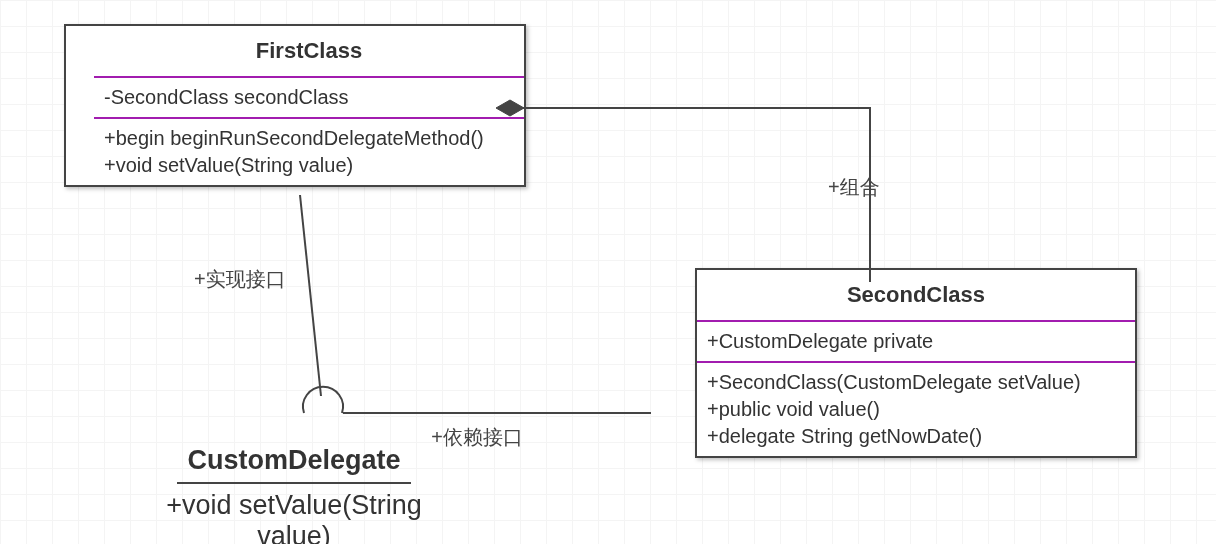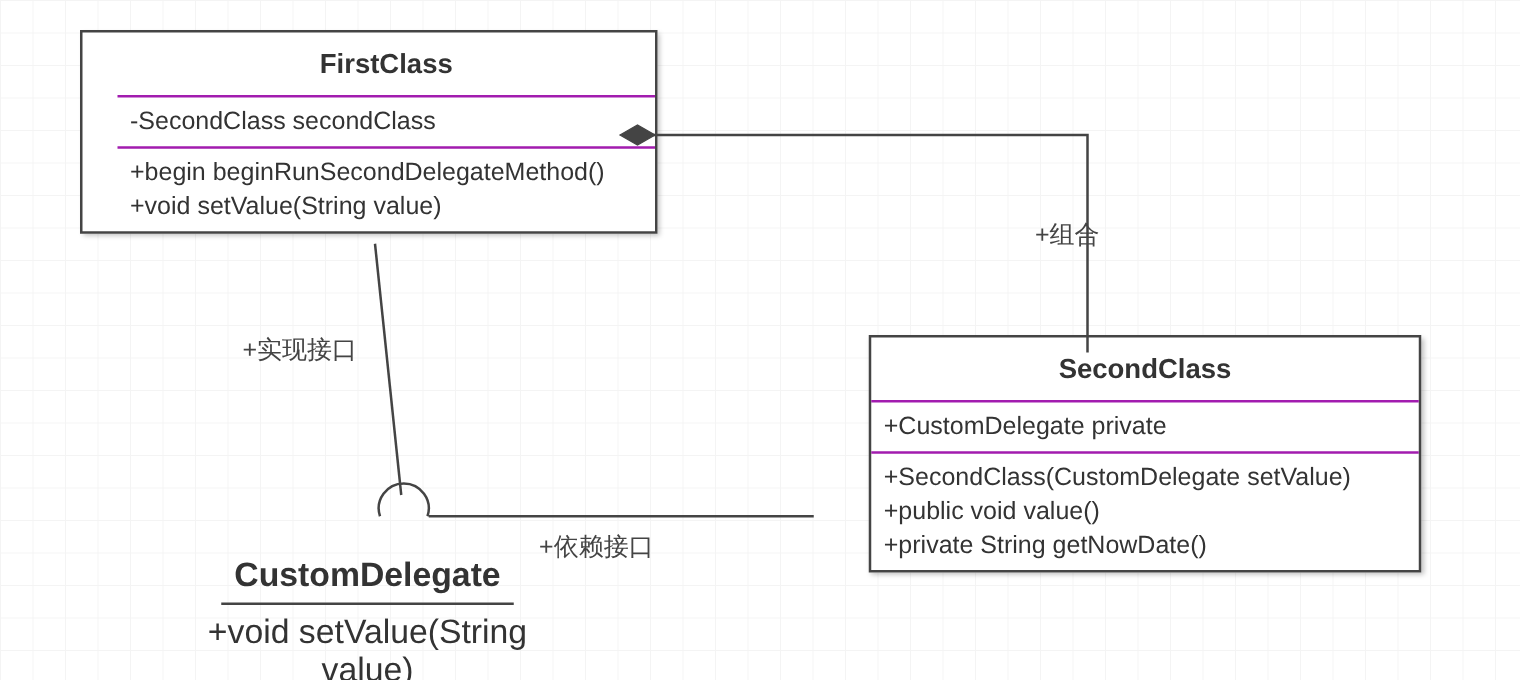--- a/index.html
+++ b/index.html
@@ -35,21 +35,21 @@
   </div>
 
   <div class="class-box" style="left:651px;top:268px;width:438px;margin-left:44px;">
     <div class="class-sec">SecondClass</div>
     <div class="class-sec">
       <div>+CustomDelegate private</div>
     </div>
     <div class="class-sec">
       <div>+SecondClass(CustomDelegate setValue)</div>
       <div>+public void value()</div>
-      <div>+private String getNowDate()</div>
+      <div>+delegate String getNowDate()</div>
     </div>
   </div>
 
   <div class="iface" style="left:144px;top:445px;width:300px;">
     <div class="name">CustomDelegate</div>
     <div class="ops">+void setValue(String value)</div>
   </div>
 
   <svg width="1216" height="544">
 

